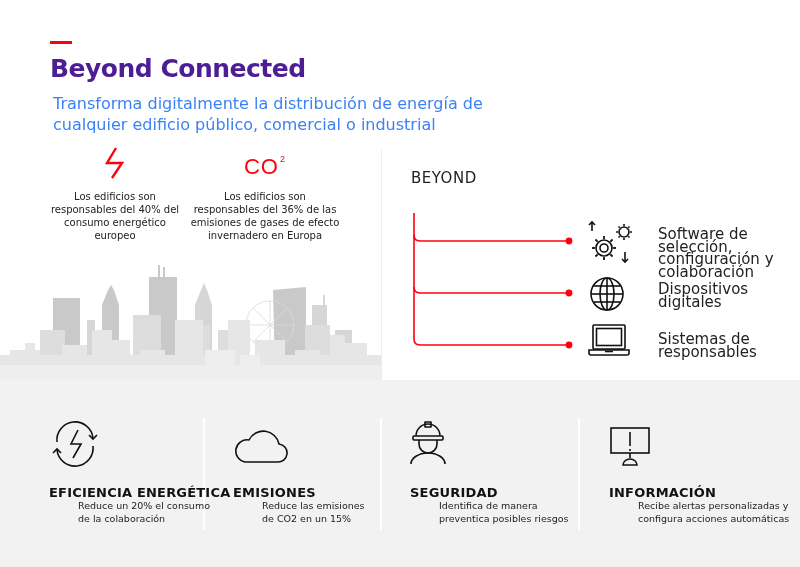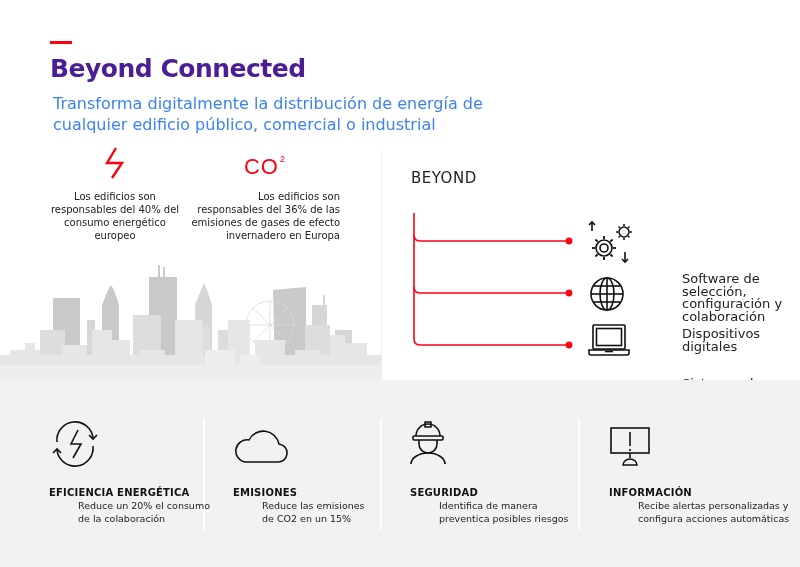--- a/index.html
+++ b/index.html
@@ -7,37 +7,37 @@
   body { font-family: "DejaVu Sans", sans-serif; color: #1a1a1a; position: relative; }
 
   .accent-bar { position: absolute; left: 50px; top: 41px; width: 22px; height: 3px; background: #ff000f; }
   .title { position: absolute; left: 50px; top: 54px; font-size: 25px; font-weight: bold; letter-spacing: -0.5px; color: #4c1d95; text-align: center; }
   .subtitle { position: absolute; left: 53px; top: 93px; width: 440px; font-size: 16px; line-height: 21px; color: #3b82f6; }
 
   .top-divider { position: absolute; left: 381px; top: 150px; width: 1px; height: 232px; background: #ececec; }
 
   .stat { position: absolute; text-align: center; font-size: 10px; line-height: 13px; color: #222; }
   .stat-1 { left: 50px; top: 146px; width: 130px; }
-  .stat-2 { left: 190px; top: 146px; width: 150px; text-align: right; }
+  .stat-2 { left: 190px; top: 146px; width: 150px; }
   .stat .stat-icon { height: 34px; display: flex; align-items: center; justify-content: center; margin-bottom: 10px; }
   .co2 { color: #ff000f; font-size: 22px; font-weight: normal; letter-spacing: 1px; font-family: "Liberation Sans", sans-serif; }
   .co2 sup { font-size: 9px; vertical-align: 12px; margin-left: 1px; }
 
   .skyline { position: absolute; left: 0; top: 255px; width: 381px; height: 125px; }
 
   .bc-heading { position: absolute; left: 411px; top: 168px; font-size: 15px; line-height: 21px; letter-spacing: 0.5px; color: #222; text-align: right; }
   .tree { position: absolute; left: 405px; top: 205px; }
-  .bc-item { position: absolute; left: 682px; font-size: 13px; line-height: 12.5px; color: #222; margin-top: 45px; }
+  .bc-item { position: absolute; left: 658px; font-size: 15px; line-height: 12.5px; color: #222; }
   .bc-icon { position: absolute; left: 588px; }
 
   .bottom-band { position: absolute; left: 0; top: 380px; width: 800px; height: 187px; background: #f2f2f2; }
   .vdiv { position: absolute; top: 418px; width: 2px; height: 112px; background: #ffffff; }
   .feature { position: absolute; top: 420px; }
   .feature .ficon { height: 48px; margin-bottom: 19px; }
-  .feature .fname { font-size: 10px; font-weight: bold; line-height: 12px; color: #111; letter-spacing: 0.2px; }
+  .feature .fname { font-size: 13px; font-weight: bold; line-height: 12px; color: #111; letter-spacing: 0.2px; }
   .feature .fdesc { font-size: 9.5px; line-height: 13px; color: #222; margin-left: 29px; }
 </style>
 </head>
 <body>
 
 <div class="accent-bar"></div>
 <h1 class="title">Beyond Connected</h1>
 <p class="subtitle">Transforma digitalmente la distribución de energía de cualquier edificio público, comercial o industrial</p>
 
 <div class="stat stat-1">

